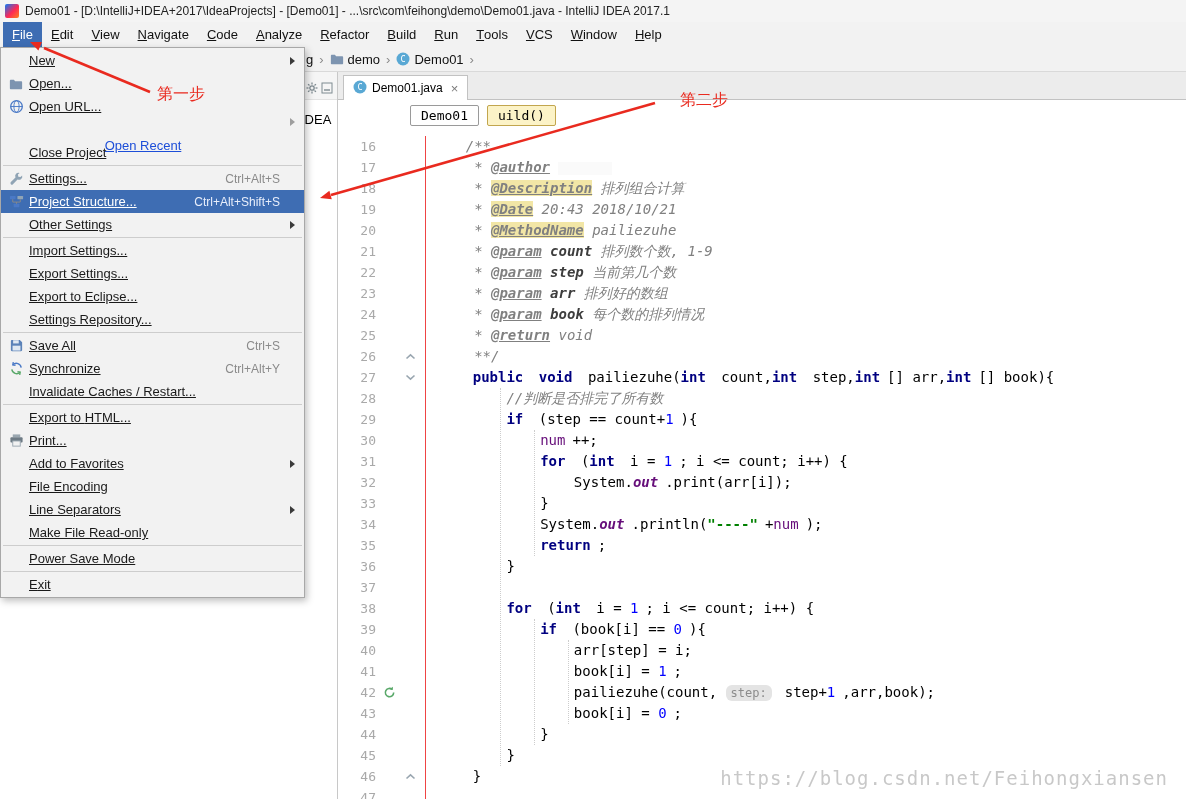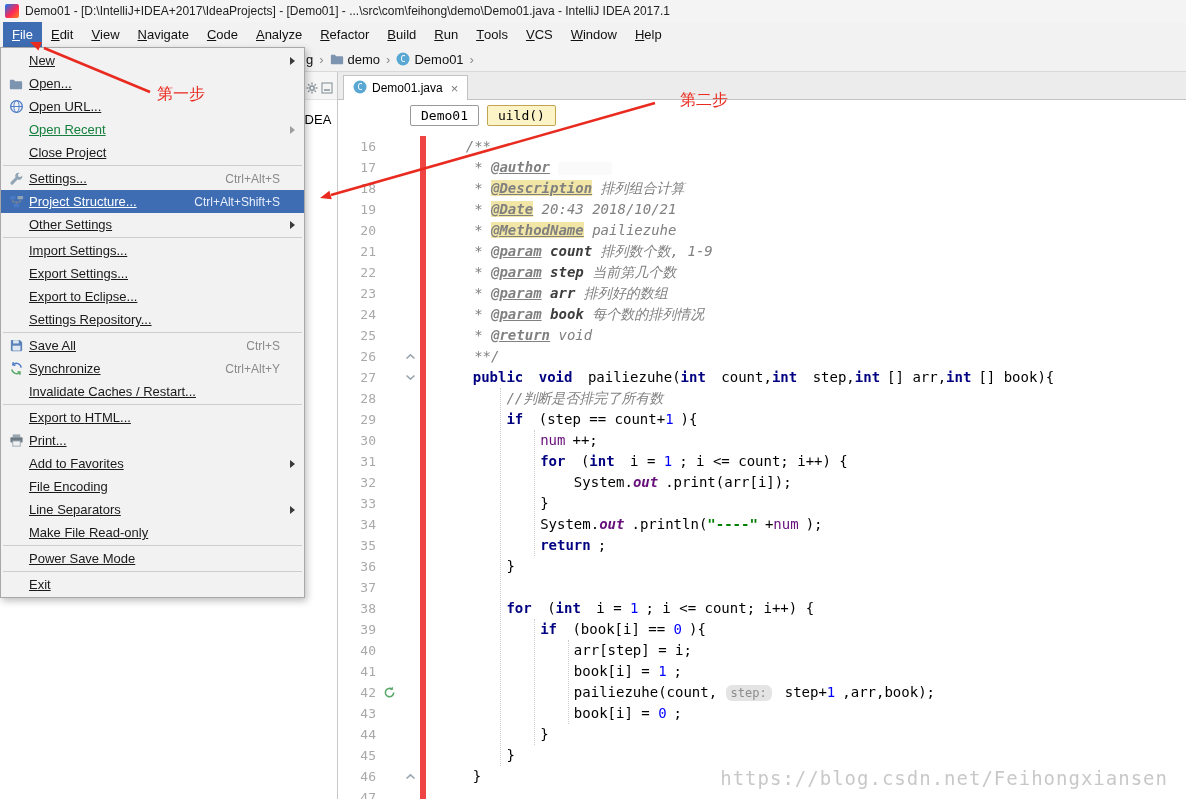--- a/index.html
+++ b/index.html
@@ -45,21 +45,21 @@
   .editor { flex:1; background:#fff; position:relative; overflow:hidden; }
   .crumb-boxes { position:absolute; top:5px; left:72px; display:flex; gap:8px; z-index:5; }
   .cbox { font-family:"DejaVu Sans Mono","Liberation Mono",monospace; font-size:13px;
           border:1px solid #9a9a9a; background:#fff; padding:2px 10px; border-radius:2px; color:#000; }
   .cbox.current { background:var(--breadcrumb-current-bg,#fcf3c7); border-color:var(--breadcrumb-current-border,#c2a64e); }
 
   
   .code { font-family:"DejaVu Sans Mono","Liberation Mono",monospace; font-size:14px;
           padding-top:36px; position:relative; color:#000; }
   .code-line { display:flex; height:21px; position:relative; z-index:1; }
-  .gut { flex:0 0 88px; display:flex; align-items:center; border-right:6px solid #ef4444; height:21px; }
+  .gut { flex:0 0 88px; display:flex; align-items:center; border-right:1px solid #ef4444; height:21px; }
   .ln { flex:0 0 38px; text-align:right; color:var(--line-number-gray,#a9a9a9); font-size:13px; }
   .mark { flex:0 0 27px; display:flex; align-items:center; justify-content:center; }
   .fold { flex:0 0 15px; display:flex; align-items:center; justify-content:center; }
   .src { margin:0; padding-left:6px; font:inherit; white-space:pre; line-height:21px; }
   .guide { position:absolute; width:0; border-left:1px dotted #cdcdcd; z-index:0; }
 
   .tk-doc  { color:var(--comment-gray,#808080); font-style:italic; }
   .tk-cmt  { color:var(--comment-gray,#808080); font-style:italic; }
   .tk-tag  { color:var(--comment-gray,#808080); font-style:italic; font-weight:bold; text-decoration:underline; }
   .tk-tagw { color:var(--comment-gray,#808080); font-style:italic; font-weight:bold; text-decoration:underline;
@@ -81,21 +81,21 @@
                 border:1px solid #a8a8a8; box-shadow:2px 3px 7px rgba(0,0,0,.25);
                 z-index:50; padding:1px 0; }
   .mi { height:23px; display:flex; align-items:center; padding:0 24px 0 5px; position:relative;
         font-size:13px; color:#1a1a1a; }
   .mi-ic { width:20px; height:16px; display:inline-flex; align-items:center; justify-content:center;
            margin-right:3px; flex:0 0 20px; }
   .mi-label { white-space:nowrap;text-decoration:underline; }
   .mi-short { margin-left:auto; color:#8a8a8a; font-size:12px; }
   .mi.sel { background:var(--selection-blue,#3e6db3); color:#fff; }
   .mi.sel .mi-short { color:#e8eefb; }
-  .mi.dis { color:#15803d; }
+  .mi.dis { color:#1d4ed8;flex-direction:column; }
   .mi-arrow { position:absolute; right:9px; width:0; height:0; border-left:5px solid #3a3a3a;
               border-top:4px solid transparent; border-bottom:4px solid transparent; }
   .mi.dis .mi-arrow { border-left-color:#9e9e9e; }
   .msep { height:1px; background:#cdcdcd; margin:1px 2px; }
 
   
   .arrows { position:absolute; left:0; top:0; z-index:60; pointer-events:none; }
   .arrow-line { stroke:var(--annotation-red,#e92a1f); stroke-width:2.6; fill:none; }
   .arrow-head { fill:var(--annotation-red,#e92a1f); }
   .anno { position:absolute; z-index:61; color:var(--annotation-red,#e92a1f); font-size:16px; }

